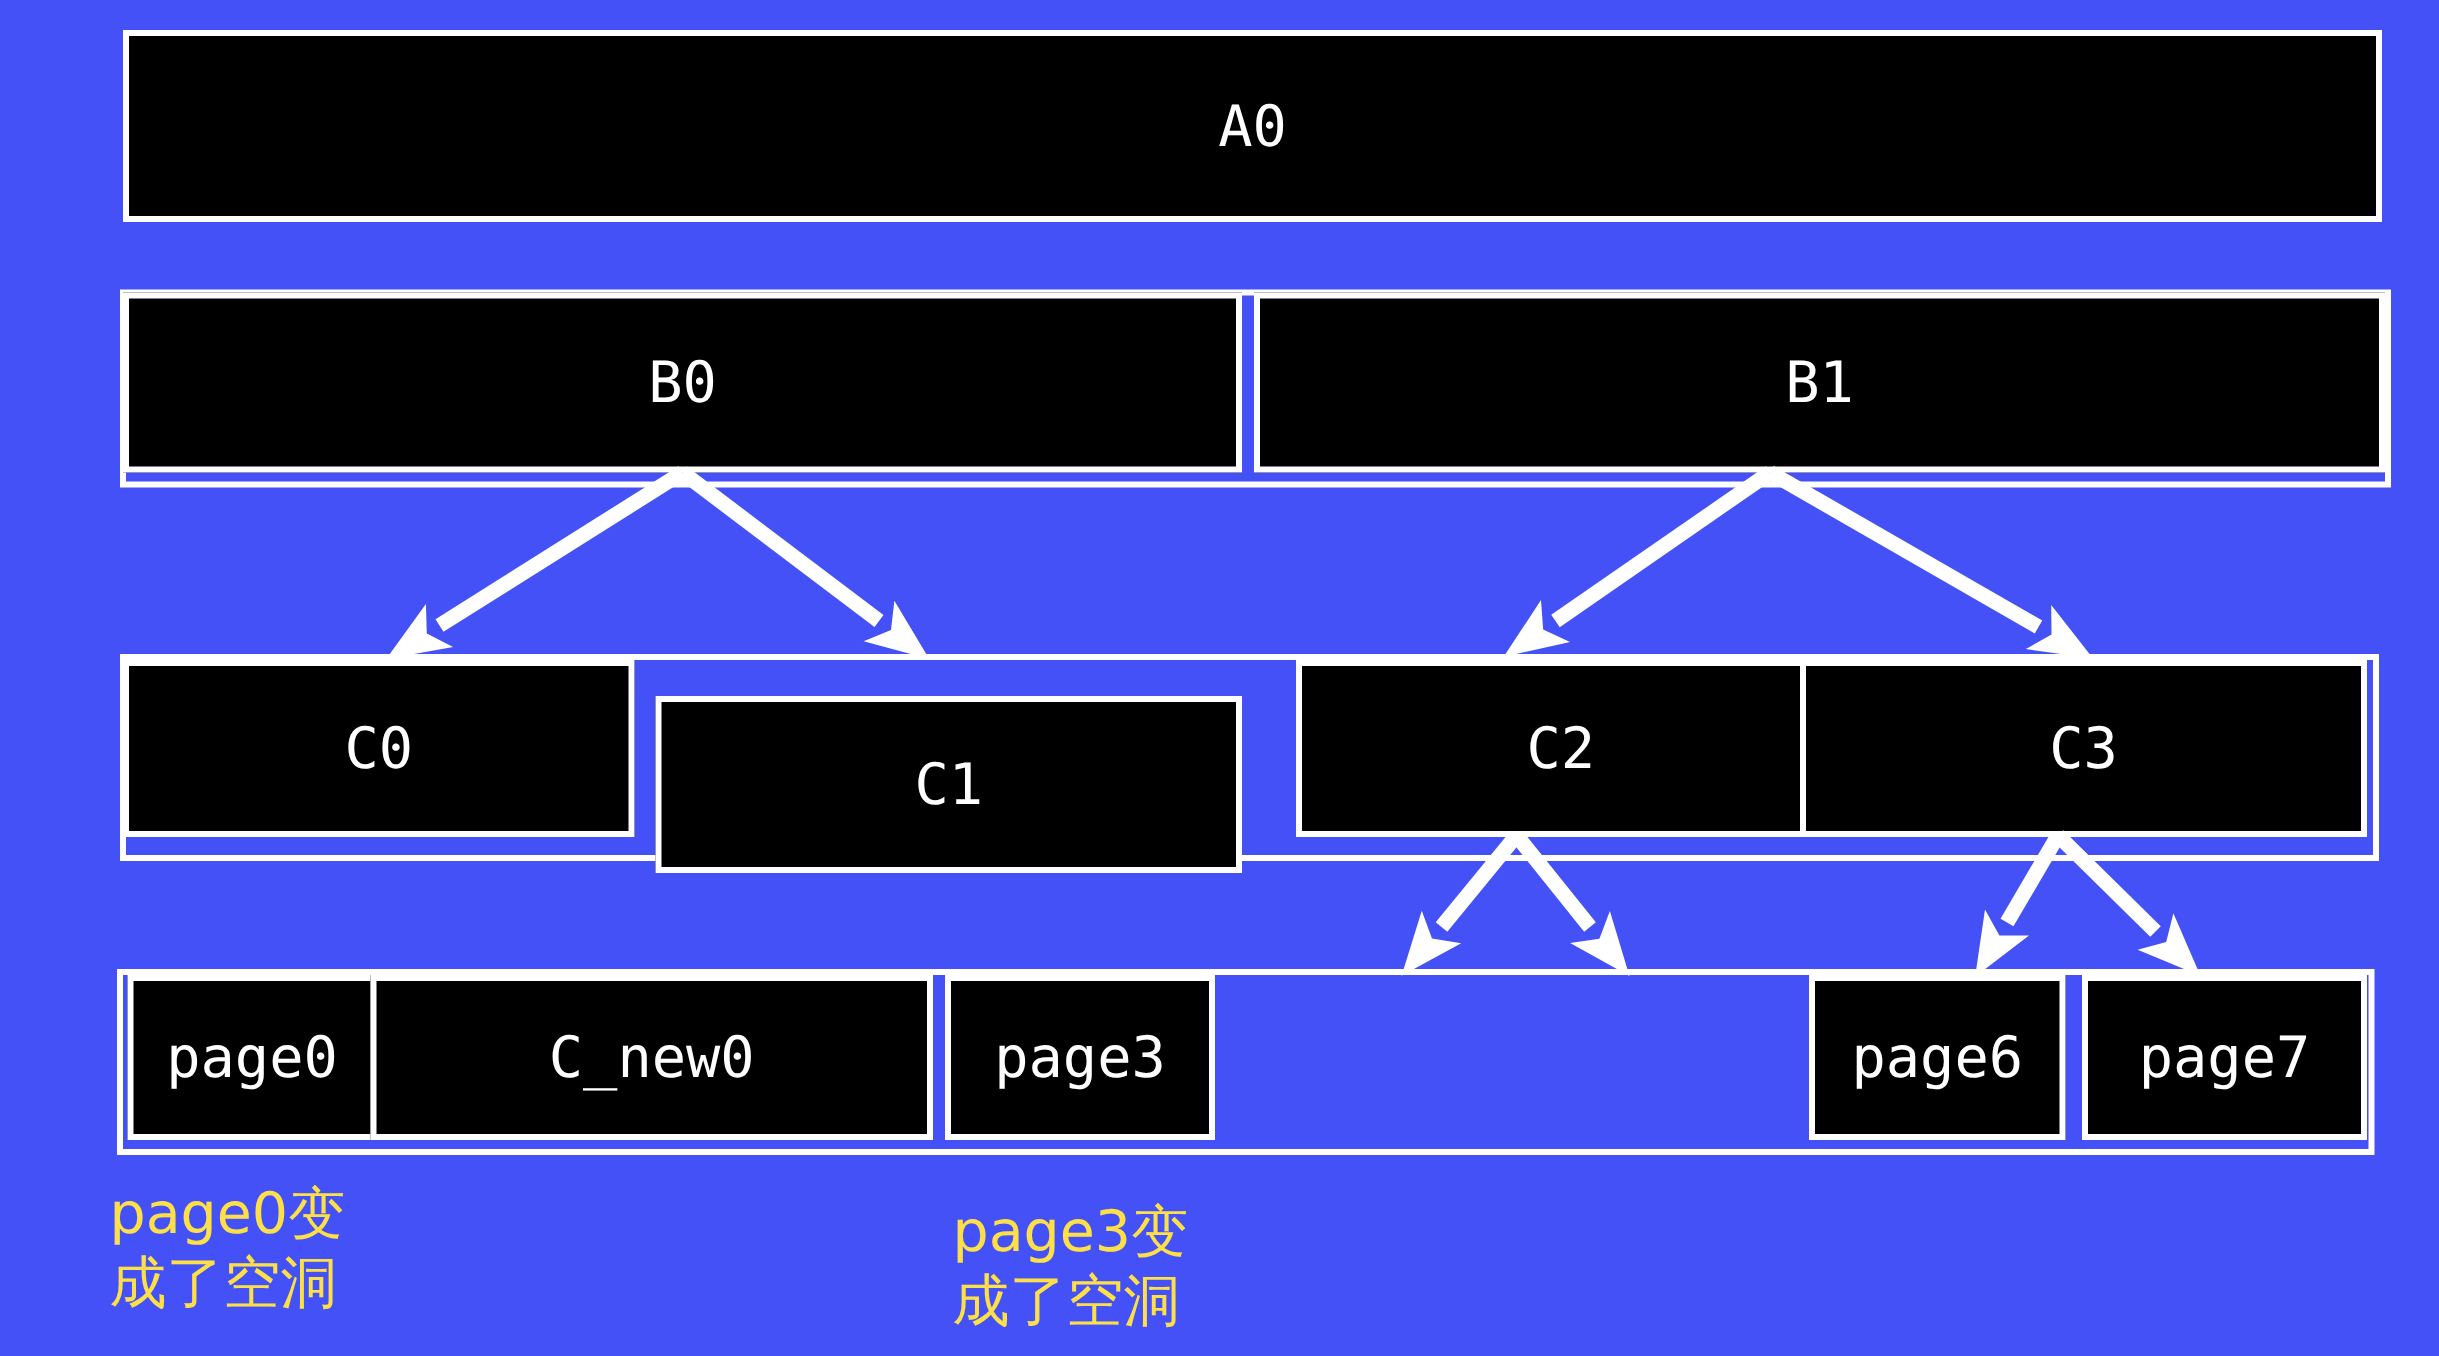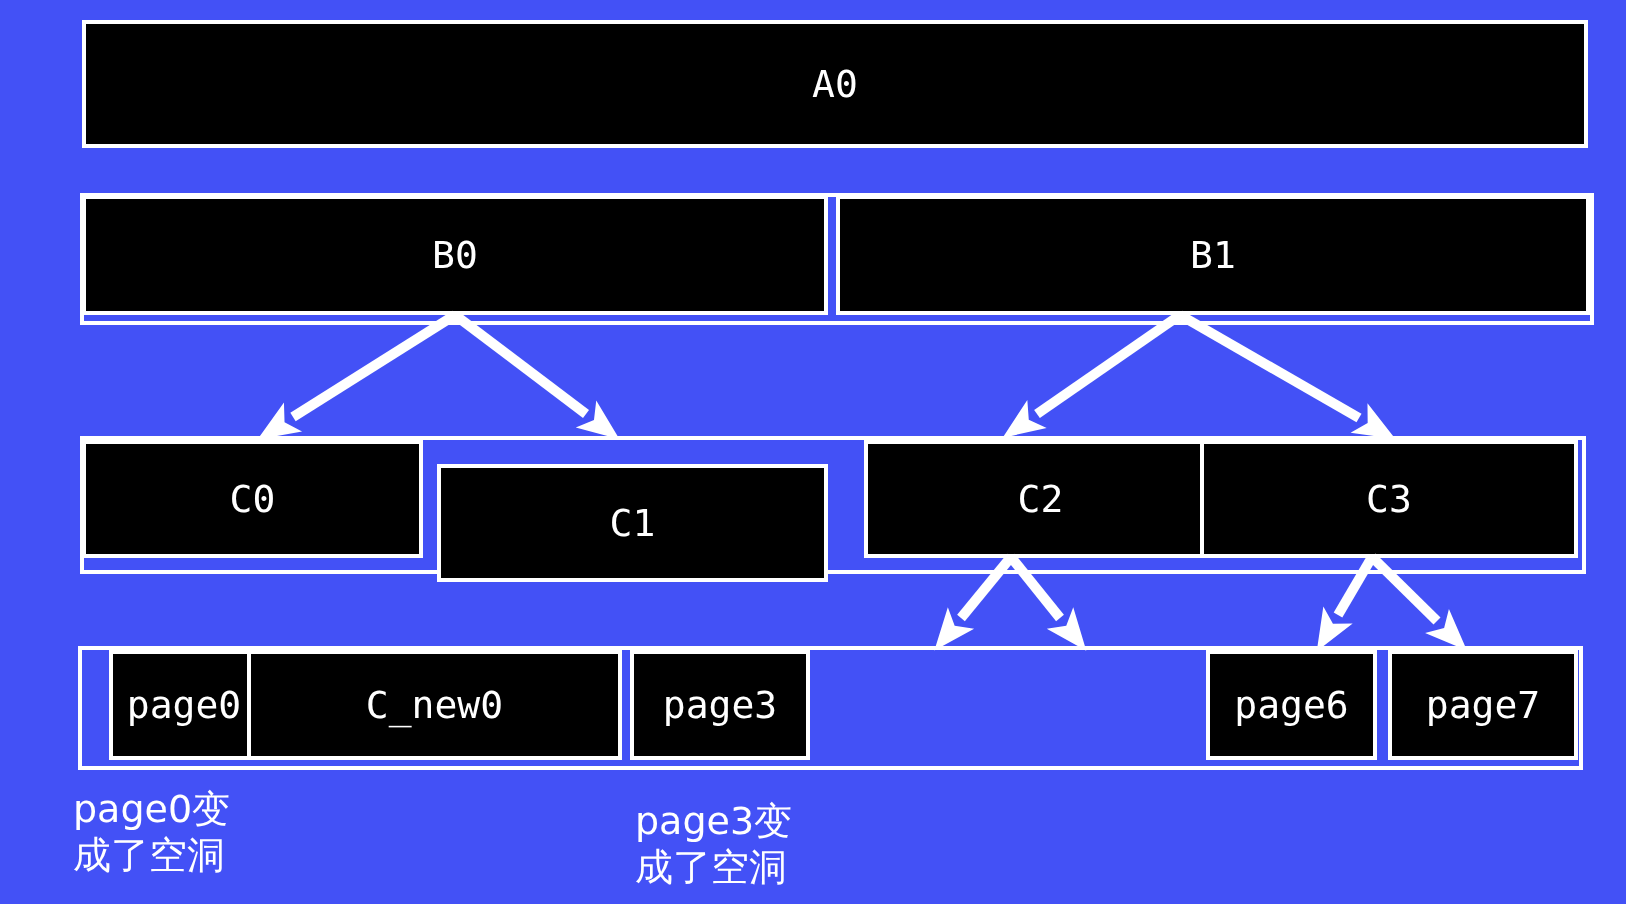--- a/index.html
+++ b/index.html
@@ -38,21 +38,21 @@
     white-space: nowrap;
   }
   .arrows {
     position: absolute;
     left: 0;
     top: 0;
     pointer-events: none;
   }
   .note {
     position: absolute;
-    color: #ffffff;
+    color: #fde047;
     font-family: "DejaVu Sans", "Liberation Sans", sans-serif;
     font-size: 38px;
     line-height: 46px;
     white-space: nowrap;
   }
 </style>
 </head>
 <body>
 
 <div class="canvas">
@@ -77,21 +77,21 @@
     <span class="block-label">C1</span>
   </div>
   <div class="block" style="left:835px; top:440px; width:353px; height:118px;margin-left:29px;">
     <span class="block-label">C2</span>
   </div>
   <div class="block" style="left:1200px; top:440px; width:378px; height:118px;">
     <span class="block-label">C3</span>
   </div>
 
   <div class="row-outline" style="left:78px; top:646px; width:1505px; height:124px;"></div>
-  <div class="block" style="left:85px; top:650px; width:150px; height:110px;margin-left:24px;">
+  <div class="block" style="left:85px; top:650px; width:166px; height:110px;">
     <span class="block-label">page0</span>
   </div>
   <div class="block" style="left:247px; top:650px; width:375px; height:110px;">
     <span class="block-label">C_new0</span>
   </div>
   <div class="block" style="left:630px; top:650px; width:180px; height:110px;">
     <span class="block-label">page3</span>
   </div>
   <div class="block" style="left:1206px; top:650px; width:171px; height:110px;">
     <span class="block-label">page6</span>

